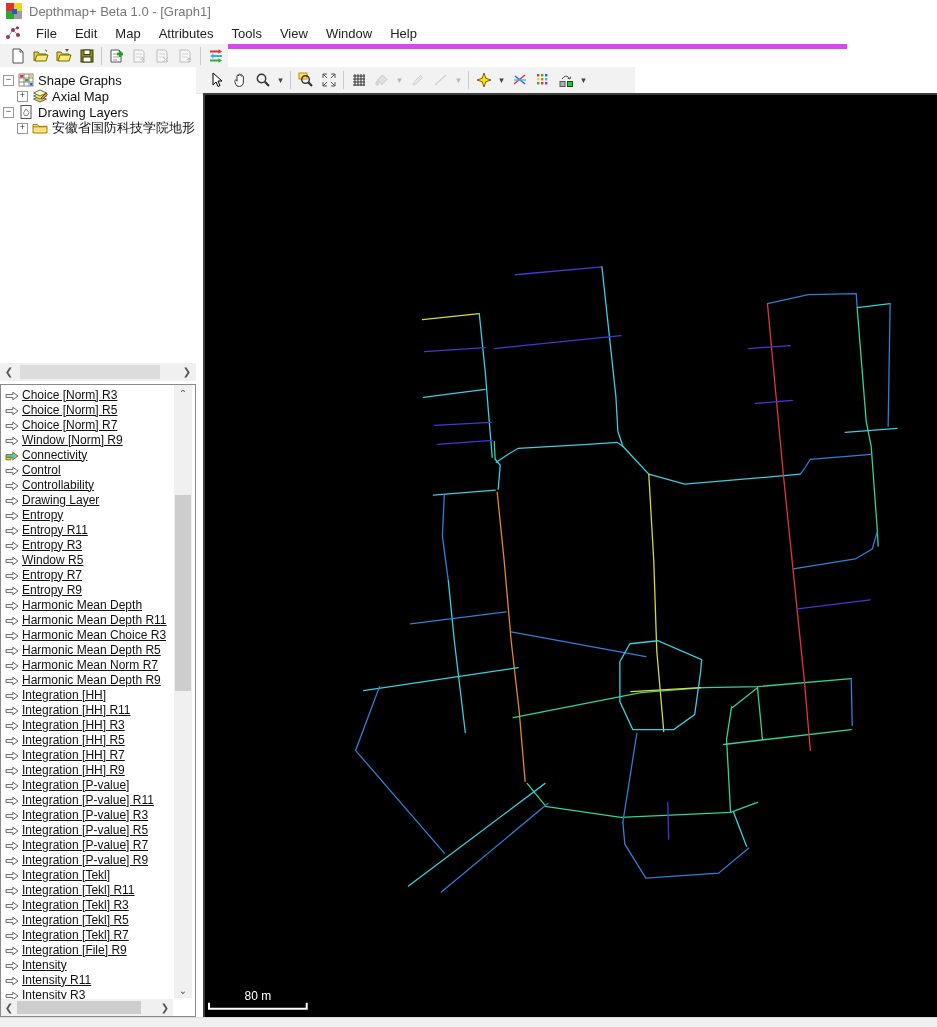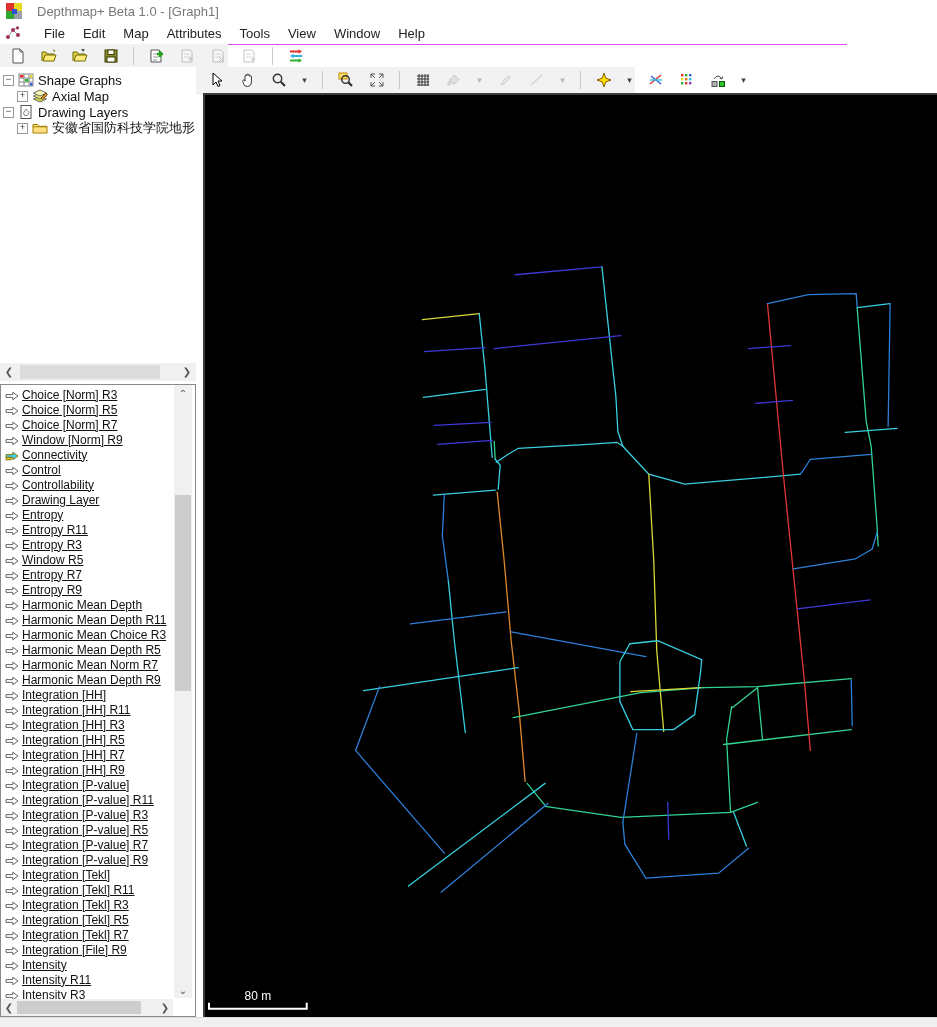--- a/index.html
+++ b/index.html
@@ -1,25 +1,25 @@
 <!DOCTYPE html>
 <html><head>
 <meta charset="utf-8">
 <style>
   html,body{margin:0;padding:0;background:#fff;}
   body{width:937px;height:1027px;position:relative;font-family:"Liberation Sans",sans-serif;
        -webkit-font-smoothing:antialiased;overflow:hidden;}
-  .abs{position:absolute;gap:8px;}
+  .abs{position:absolute;}
   
   #titlebar{left:0;top:0;width:937px;height:22px;background:#fff;display:flex;align-items:center;}
   #app-icon{width:16px;height:16px;margin-left:6px;position:relative;}
   #app-icon i{position:absolute;display:block;}
   #title-text{margin-left:7px;font-size:13px;color:#777;}
   
-  #menubar{left:0;top:22px;width:847px;height:22px;background:#fff;display:flex;align-items:center;border-bottom:1px solid #d946ef;}
+  #menubar{left:0;top:22px;width:847px;height:22px;background:#fff;display:flex;align-items:center;border-bottom:5px solid #d946ef;}
   #menubar .micon{width:16px;height:16px;margin:0 6px 0 5px;}
   .menu-item{font-size:13px;color:#222;padding:2px 9px;cursor:default;}
   
   .toolbar{background:#f2f2f2;display:flex;align-items:center;border-bottom:1px solid #e3e3e3;}
   #toolbar-main{left:0;top:44px;width:222px;height:23px;padding-left:6px;}
   #toolbar-map{left:195px;top:67px;width:430px;height:26px;padding-left:10px;}
   .tbtn{width:23px;height:21px;display:flex;align-items:center;justify-content:center;flex:0 0 auto;}
   .tbtn svg{width:16px;height:16px;display:block;}
   .tbtn.disabled{opacity:.42;filter:grayscale(1);}
   .tsep{width:1px;height:18px;background:#c9c9c9;margin:0 3px;flex:0 0 auto;}

